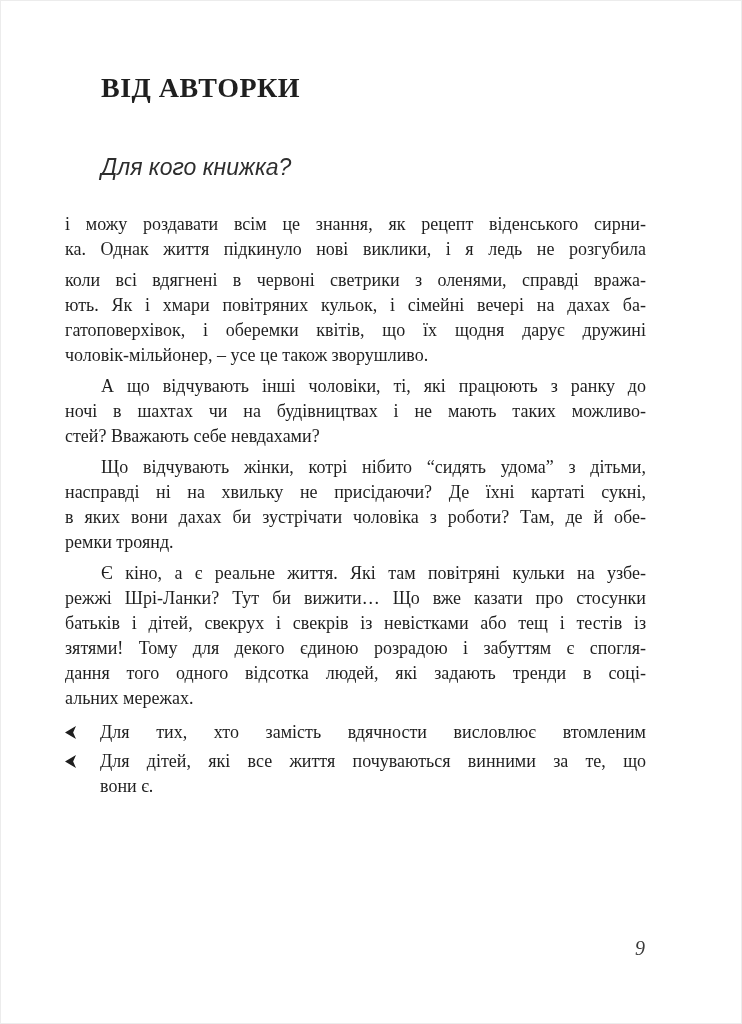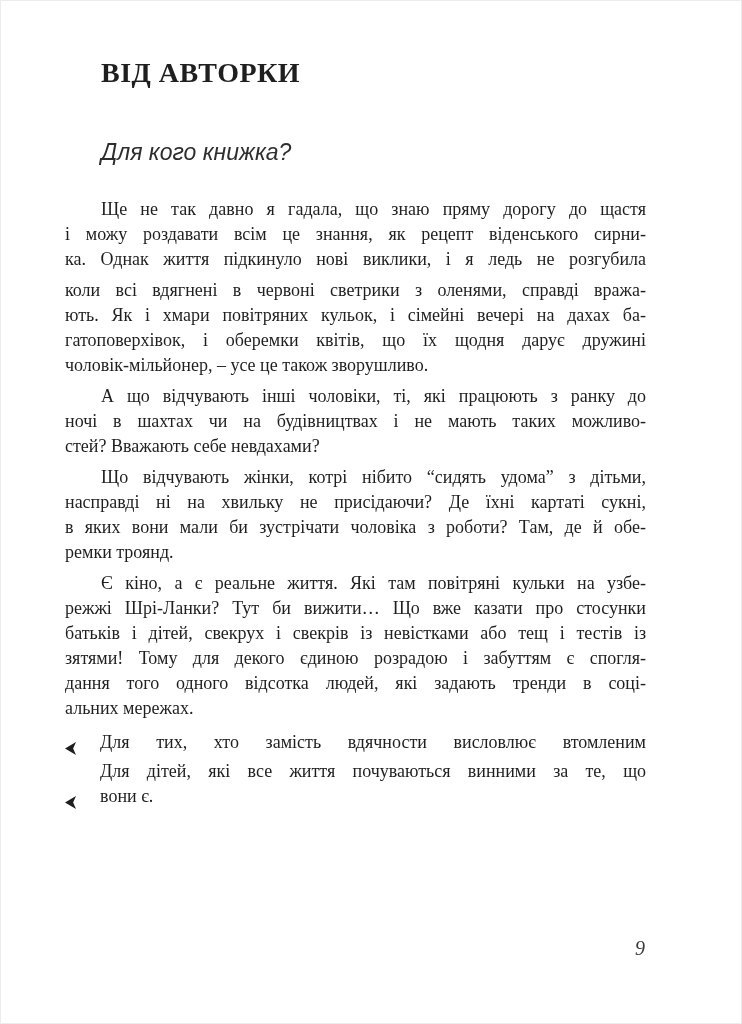--- a/index.html
+++ b/index.html
@@ -12,21 +12,21 @@
   }
   .page{
     position:relative;
     width:740px; height:1022px;
     border:1px solid #ececec;
     background:var(--bg);
     overflow:hidden;
   }
   .content{
     position:absolute;
-    left:64px; top:57px;
+    left:64px; top:72px;
     width:581px;
   }
   .title{
     margin:0 0 0 36px;
     font-size:28px; line-height:30px;
     font-weight:bold;
     letter-spacing:0.5px;
   }
   .subtitle{
     margin:50px 0 0 36px;
@@ -38,21 +38,21 @@
   .bodytext{ margin-top:31px; font-size:18px; line-height:25px; }
   .para{ margin:0 0 6px 0; }
   .line{ text-align:justify; text-align-last:justify; }
   .line.last{ text-align-last:left; }
   .line.first{ padding-left:36px; }
   .question{
     margin-top:5px; padding-left:36px;
     font-size:18px; line-height:25px;
   }
   .bullets{ margin-top:9px; font-size:18px; line-height:25px; }
-  .bullet-item{ display:flex; align-items:flex-end; }
+  .bullet-item{ display:flex; align-items:flex-start; }
   .bullet-item + .bullet-item{ margin-top:4px; }
   .bullet-icon-col{ flex:0 0 35px; display:flex; }
   .bullet-glyph{
     display:inline-block;
     width:11px; height:13px;
     margin-top:6px;
     background:var(--text);
     clip-path:polygon(0 50%, 100% 0, 74% 50%, 100% 100%);
   }
   .bullet-text{ flex:1; }
@@ -66,39 +66,38 @@
 </style>
 </head>
 <body>
 
 <div class="page">
   <div class="content">
     <h1 class="title">ВІД АВТОРКИ</h1>
     <div class="subtitle">Для кого книжка?</div>
     <div class="bodytext">
         <div class="para">
-          <div class="line first">Ще не так давно я гадала, що знаю пряму дорогу до щастя</div>
           <div class="line">і можу роздавати всім це знання, як рецепт віденського сирни-</div>
           <div class="line">ка. Однак життя підкинуло нові виклики, і я ледь не розгубила</div>
         </div>
         <div class="para">
           <div class="line">коли всі вдягнені в червоні светрики з оленями, справді вража-</div>
           <div class="line">ють. Як і хмари повітряних кульок, і сімейні вечері на дахах ба-</div>
           <div class="line">гатоповерхівок, і оберемки квітів, що їх щодня дарує дружині</div>
           <div class="line last">чоловік-мільйонер, – усе це також зворушливо.</div>
         </div>
         <div class="para">
           <div class="line first">А що відчувають інші чоловіки, ті, які працюють з ранку до</div>
           <div class="line">ночі в шахтах чи на будівництвах і не мають таких можливо-</div>
           <div class="line last">стей? Вважають себе невдахами?</div>
         </div>
         <div class="para">
           <div class="line first">Що відчувають жінки, котрі нібито “сидять удома” з дітьми,</div>
           <div class="line">насправді ні на хвильку не присідаючи? Де їхні картаті сукні,</div>
-          <div class="line">в яких вони мали би зустрічати чоловіка з роботи? Там, де й обе-</div>
+          <div class="line">в яких вони дахах би зустрічати чоловіка з роботи? Там, де й обе-</div>
           <div class="line last">ремки троянд.</div>
         </div>
         <div class="para">
           <div class="line first">Є кіно, а є реальне життя. Які там повітряні кульки на узбе-</div>
           <div class="line">режжі Шрі-Ланки? Тут би вижити… Що вже казати про стосунки</div>
           <div class="line">батьків і дітей, свекрух і свекрів із невістками або тещ і тестів із</div>
           <div class="line">зятями! Тому для декого єдиною розрадою і забуттям є спогля-</div>
           <div class="line">дання того одного відсотка людей, які задають тренди в соці-</div>
           <div class="line last">альних мережах.</div>
         </div>

